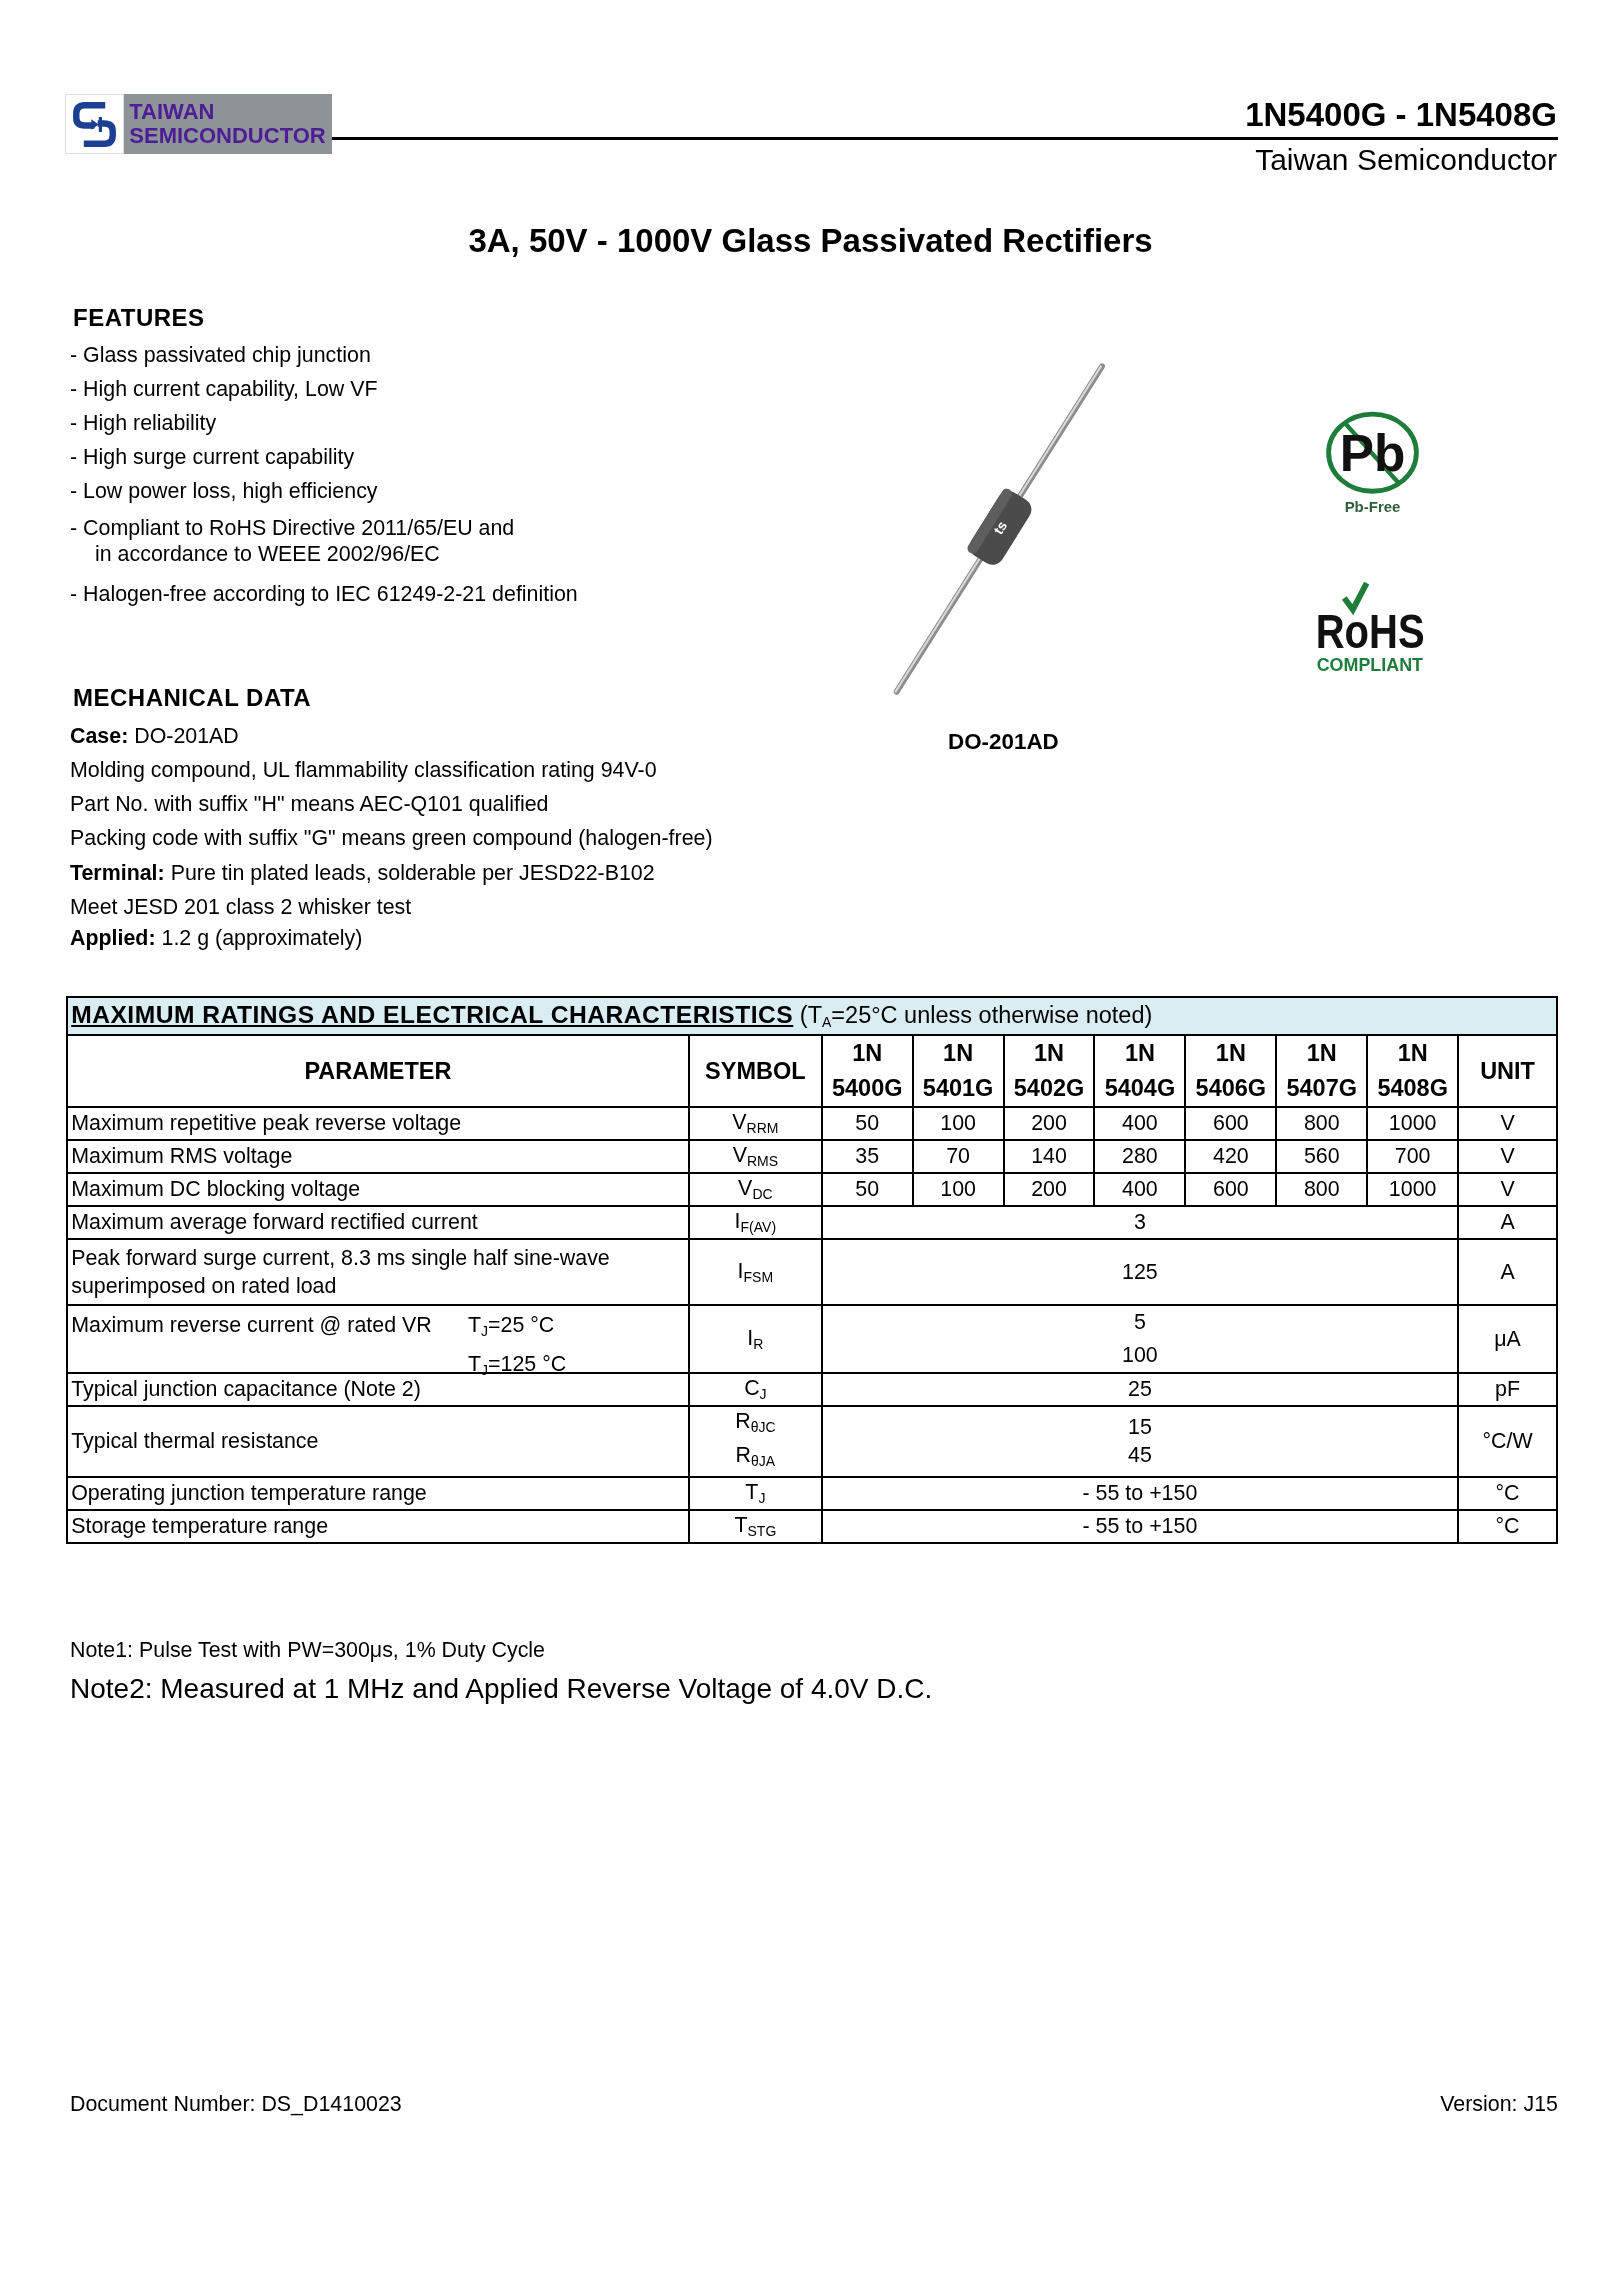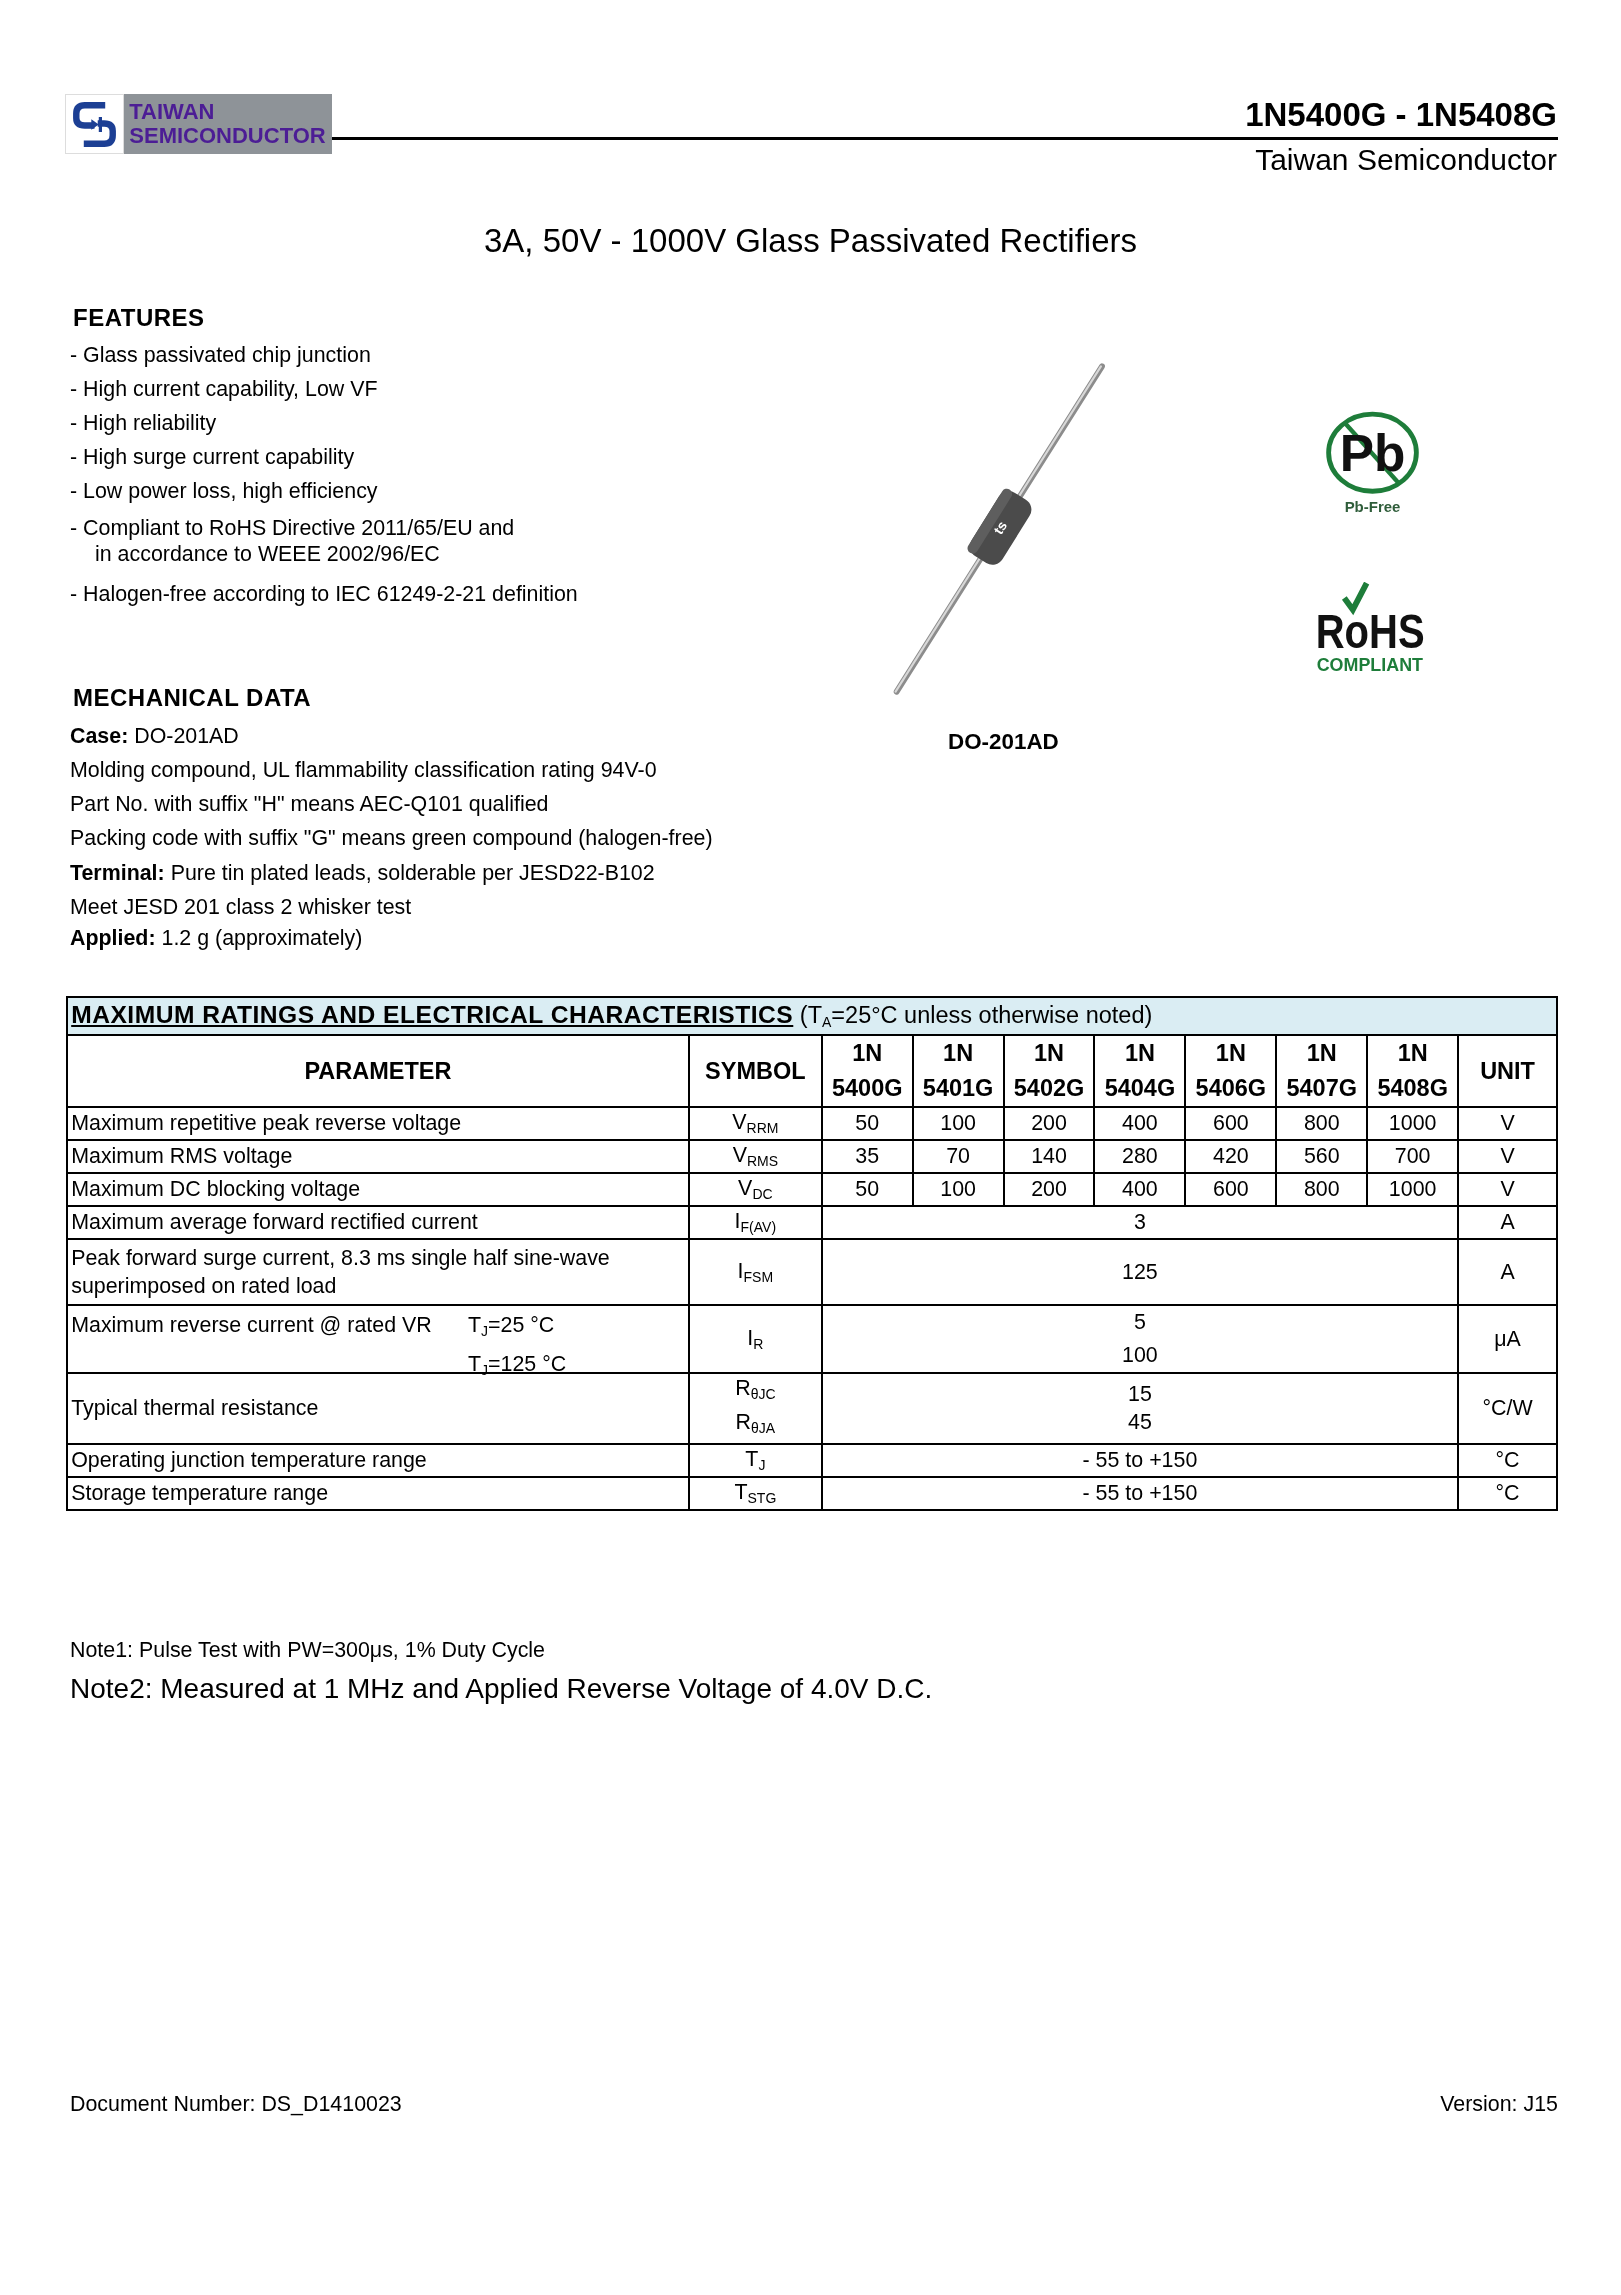--- a/index.html
+++ b/index.html
@@ -7,21 +7,21 @@
   .abs { position:absolute; }
 
   
   #logo { left:65px; top:94px; width:267px; height:60px; display:flex; }
   #logo .mark { width:59px; height:60px; background:#fff; border:1.1px solid #ddd; box-sizing:border-box; display:flex; align-items:center; justify-content:center; }
   #logo .txt { flex:1; background:#8e9398; color:#4c1d95; font-weight:bold; font-size:22px; line-height:23.5px; padding:6.4px 0 0 5.3px; letter-spacing:0px; }
   #header-rule { left:332px; top:137px; width:1226px; height:2.7px; background:#000; }
   #part-range { right:64px; top:96px; font-size:33px; font-weight:bold; }
   #company-sub { right:64px; top:143px; font-size:30px; }
 
-  #main-title { left:0; width:1621px; top:222px; text-align:center; font-size:33px; font-weight:normal; }
+  #main-title { left:0; width:1621px; top:222px; text-align:center; font-size:33px; font-weight:bold; }
 
   
   .section-h { font-size:24px; font-weight:900; letter-spacing:0.5px; }
   #features-h { left:73px; top:304px; }
   .feat { left:70px; font-size:21.4px; }
   .mech { left:70px; font-size:21.4px; }
   .mech b { font-weight:bold; }
 
   
   #diode { left:886px; top:358px; width:224px; height:342px; }
@@ -239,20 +239,26 @@
         <div><span>T</span><span class="sub">J</span><span>=125 °C</span></div>
       </div>
     </td>
     <td class="c"><span>I</span><span class="sub">R</span></td>
     <td class="c" colspan="7" style="line-height:33px">
           <div>5</div>
           <div>100</div>
         </td>
     <td class="c">μA</td>
   </tr>
+  <tr class="r1">
+    <td>Typical junction capacitance (Note 2)</td>
+    <td class="c"><span>C</span><span class="sub">J</span></td>
+    <td class="c" colspan="7">25</td>
+    <td class="c">pF</td>
+  </tr>
   <tr class="r2">
     <td>Typical thermal resistance</td>
     <td class="c" style="line-height:28px">
       <div><span>R</span><span class="sub">θJC</span></div>
       <div><span>R</span><span class="sub">θJA</span></div>
     </td>
     <td class="c" colspan="7" style="line-height:28px">
           <div>15</div>
           <div>45</div>
         </td>

